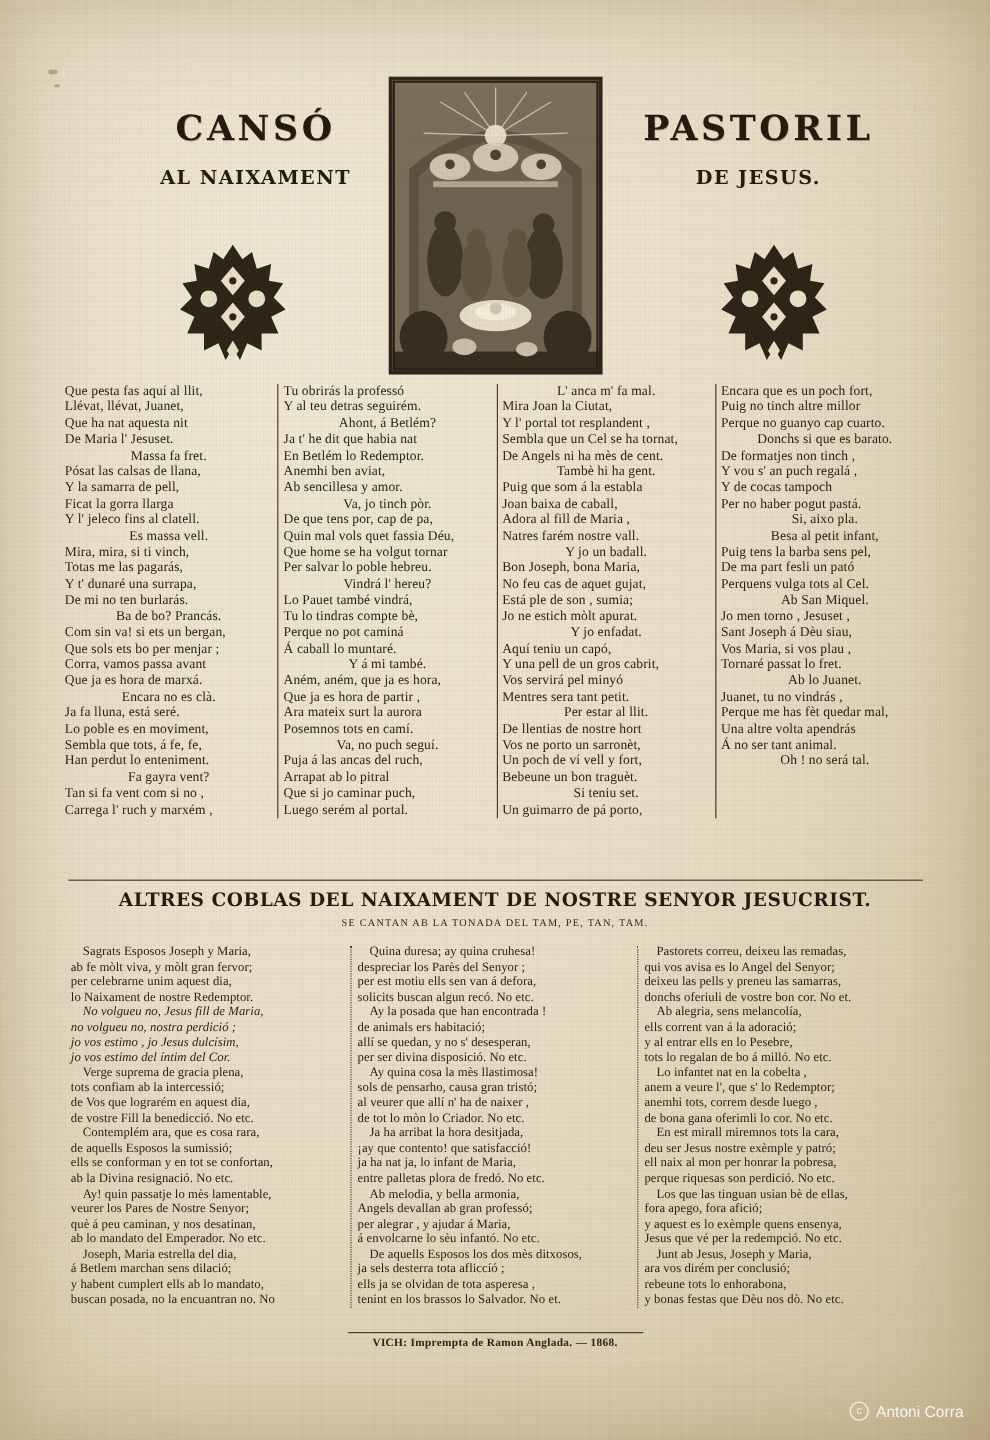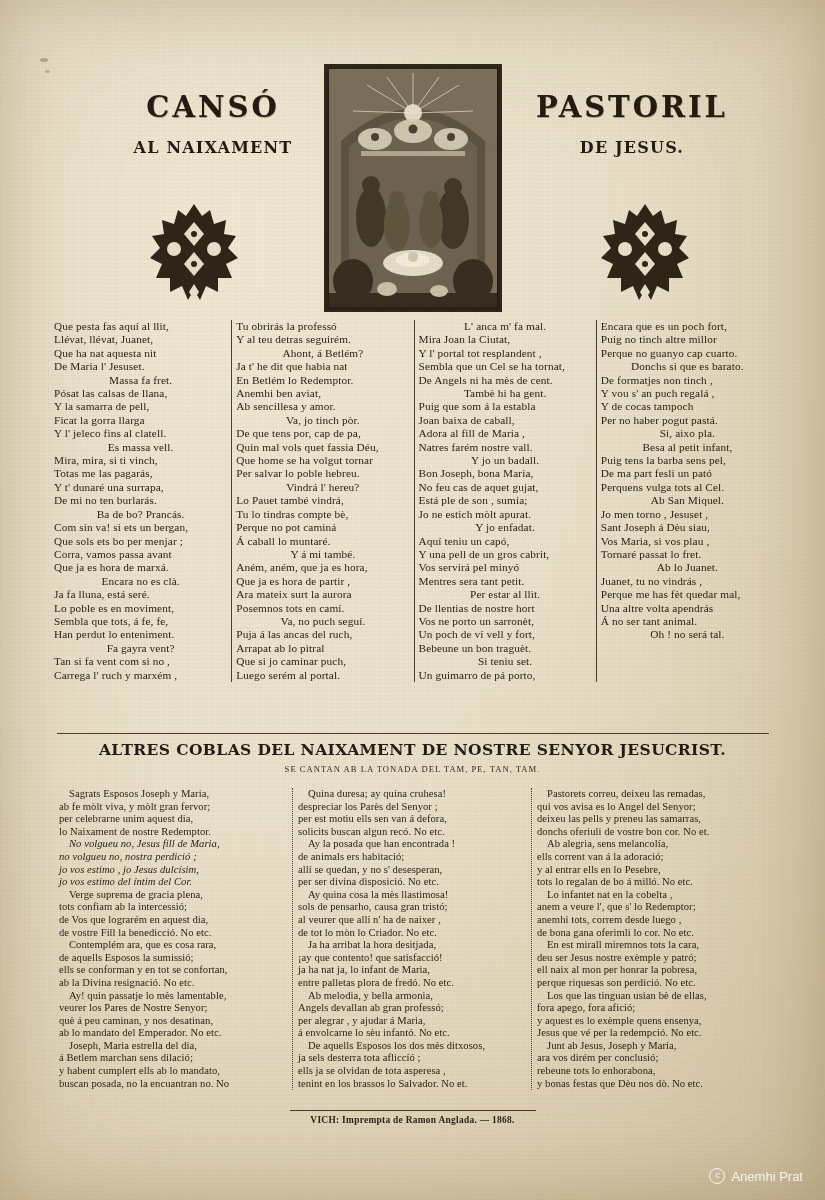--- a/index.html
+++ b/index.html
@@ -564,16 +564,16 @@
   </div>
 
   <div class="grain"></div>
   <div class="edge-shade"></div>
 
   <div class="spot" style="left:40px; top:58px; width:8px; height:4px; background:rgba(90,70,40,0.35);"></div>
   <div class="spot" style="left:45px; top:70px; width:5px; height:3px; background:rgba(90,70,40,0.3);"></div>
 
   <div class="watermark">
     <span class="wm-c">c</span>
-    <span>Anemhi Prat</span>
+    <span>Antoni Corra</span>
   </div>
 
 </div>
 
 </body></html>

